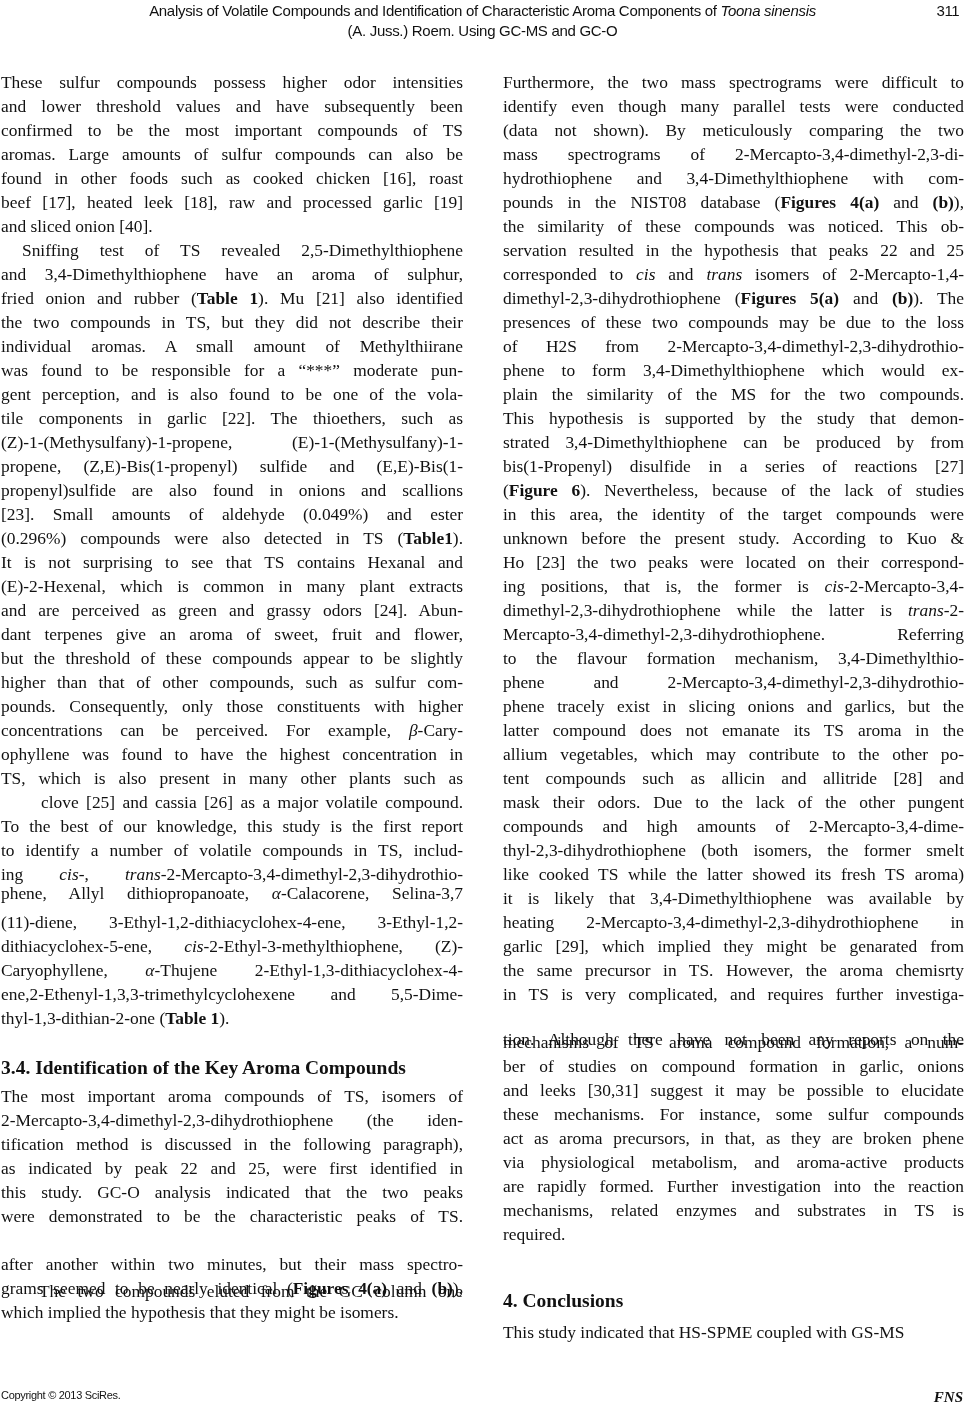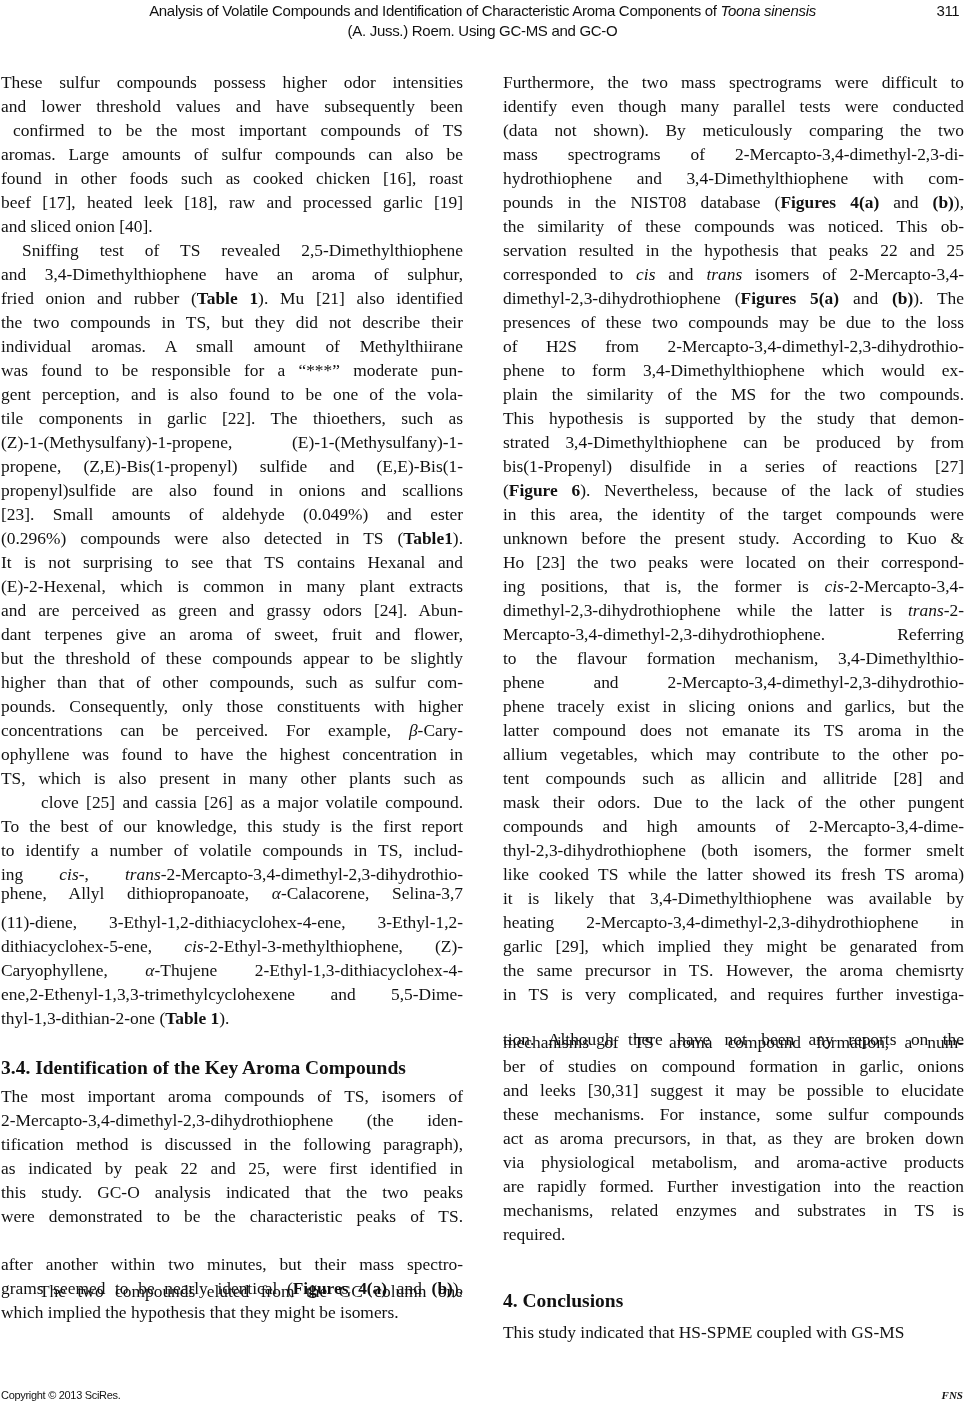--- a/index.html
+++ b/index.html
@@ -17,39 +17,39 @@
   .col-right { left: 503px; width: 461px; }
   .line { position: absolute; left: 0; right: 0; height: 24px; font-size: 17.4px;
           line-height: 24px; white-space: nowrap; text-align: justify;
           text-align-last: justify; }
   .line.last { text-align-last: left; }
   .line.indent { padding-left: 21px; }
   .heading { position: absolute; left: 0; font-weight: bold; font-size: 19.5px;
              line-height: 26px; white-space: nowrap; }
   .footer-left { position: absolute; left: 1px; top: 1389px; font-size: 11px;
                  font-family: "Liberation Sans", sans-serif; letter-spacing: -0.3px; }
-  .footer-right { position: absolute; right: 2px; top: 1389px; font-size: 11px;
+  .footer-right { position: absolute; right: 2px; top: 1389px; font-size: 15px;
                   font-weight: bold; font-style: italic; }
   b { font-weight: bold; }
   i { font-style: italic; }
 </style>
 </head>
 <body>
 
 <div>
   <div class="hdr hdr1"><span>Analysis of Volatile Compounds and Identification of Characteristic Aroma Components of </span><i>Toona sinensis</i></div>
   <div class="hdr hdr2">(A. Juss.) Roem. Using GC-MS and GC-O</div>
   <div class="pageno">311</div>
 </div>
 
 <div class="col col-left" id="colL">
   <div class="heading" style="top:985px">3.4. Identification of the Key Aroma Compounds</div>
 <div class="line" style="top: 0px;"><span>These sulfur compounds possess higher odor intensities</span></div>
     <div class="line" style="top: 24px;"><span>and lower threshold values and have subsequently been</span></div>
-    <div class="line" style="top: 48px; padding-left: 12px;"><span>confirmed to be the most important compounds of TS</span></div>
+    <div class="line" style="top: 48px;"><span>confirmed to be the most important compounds of TS</span></div>
     <div class="line" style="top: 72px;"><span>aromas. Large amounts of sulfur compounds can also be</span></div>
     <div class="line" style="top: 96px;"><span>found in other foods such as cooked chicken [16], roast</span></div>
     <div class="line" style="top: 120px;"><span>beef [17], heated leek [18], raw and processed garlic [19]</span></div>
     <div class="line last" style="top: 144px;"><span>and sliced onion [40].</span></div>
     <div class="line indent" style="top: 168px;"><span>Sniffing test of TS revealed 2,5-Dimethylthiophene</span></div>
     <div class="line" style="top: 192px;"><span>and 3,4-Dimethylthiophene have an aroma of sulphur,</span></div>
     <div class="line" style="top: 216px;"><span>fried onion and rubber (</span><b>Table 1</b><span>). Mu [21] also identified</span></div>
     <div class="line" style="top: 240px;"><span>the two compounds in TS, but they did not describe their</span></div>
     <div class="line" style="top: 264px;"><span>individual aromas. A small amount of Methylthiirane</span></div>
     <div class="line" style="top: 288px;"><span>was found to be responsible for a “***” moderate pun-</span></div>
@@ -95,21 +95,21 @@
 <div class="col col-right" id="colR">
   <div class="heading" style="top:1218px">4. Conclusions</div>
 <div class="line" style="top: 0px;"><span>Furthermore, the two mass spectrograms were difficult to</span></div>
     <div class="line" style="top: 24px;"><span>identify even though many parallel tests were conducted</span></div>
     <div class="line" style="top: 48px;"><span>(data not shown). By meticulously comparing the two</span></div>
     <div class="line" style="top: 72px;"><span>mass spectrograms of 2-Mercapto-3,4-dimethyl-2,3-di-</span></div>
     <div class="line" style="top: 96px;"><span>hydrothiophene and 3,4-Dimethylthiophene with com-</span></div>
     <div class="line" style="top: 120px;"><span>pounds in the NIST08 database (</span><b>Figures 4(a)</b><span> and </span><b>(b)</b><span>),</span></div>
     <div class="line" style="top: 144px;"><span>the similarity of these compounds was noticed. This ob-</span></div>
     <div class="line" style="top: 168px;"><span>servation resulted in the hypothesis that peaks 22 and 25</span></div>
-    <div class="line" style="top: 192px;"><span>corresponded to </span><i>cis</i><span> and </span><i>trans</i><span> isomers of 2-Mercapto-3,4-</span></div>
+    <div class="line" style="top: 192px;"><span>corresponded to </span><i>cis</i><span> and </span><i>trans</i><span> isomers of 2-Mercapto-1,4-</span></div>
     <div class="line" style="top: 216px;"><span>dimethyl-2,3-dihydrothiophene (</span><b>Figures 5(a)</b><span> and </span><b>(b)</b><span>). The</span></div>
     <div class="line" style="top: 240px;"><span>presences of these two compounds may be due to the loss</span></div>
     <div class="line" style="top: 264px;"><span>of H2S from 2-Mercapto-3,4-dimethyl-2,3-dihydrothio-</span></div>
     <div class="line" style="top: 288px;"><span>phene to form 3,4-Dimethylthiophene which would ex-</span></div>
     <div class="line" style="top: 312px;"><span>plain the similarity of the MS for the two compounds.</span></div>
     <div class="line" style="top: 336px;"><span>This hypothesis is supported by the study that demon-</span></div>
     <div class="line" style="top: 360px;"><span>strated 3,4-Dimethylthiophene can be produced by from</span></div>
     <div class="line" style="top: 384px;"><span>bis(1-Propenyl) disulfide in a series of reactions [27]</span></div>
     <div class="line" style="top: 408px;"><span>(</span><b>Figure 6</b><span>). Nevertheless, because of the lack of studies</span></div>
     <div class="line" style="top: 432px;"><span>in this area, the identity of the target compounds were</span></div>
@@ -131,21 +131,21 @@
     <div class="line" style="top: 816px;"><span>it is likely that 3,4-Dimethylthiophene was available by</span></div>
     <div class="line" style="top: 840px;"><span>heating 2-Mercapto-3,4-dimethyl-2,3-dihydrothiophene in</span></div>
     <div class="line" style="top: 864px;"><span>garlic [29], which implied they might be genarated from</span></div>
     <div class="line" style="top: 888px;"><span>the same precursor in TS. However, the aroma chemisrty</span></div>
     <div class="line" style="top: 912px;"><span>in TS is very complicated, and requires further investiga-</span></div>
     <div class="line" style="top: 936px; margin-top: 21px;"><span>tion. Although there have not been any reports on the</span></div>
     <div class="line" style="top: 960px;"><span>mechanisms of TS aroma compound formation, a num-</span></div>
     <div class="line" style="top: 984px;"><span>ber of studies on compound formation in garlic, onions</span></div>
     <div class="line" style="top: 1008px;"><span>and leeks [30,31] suggest it may be possible to elucidate</span></div>
     <div class="line" style="top: 1032px;"><span>these mechanisms. For instance, some sulfur compounds</span></div>
-    <div class="line" style="top: 1056px;"><span>act as aroma precursors, in that, as they are broken down</span></div>
+    <div class="line" style="top: 1056px;"><span>act as aroma precursors, in that, as they are broken phene</span></div>
     <div class="line" style="top: 1080px;"><span>via physiological metabolism, and aroma-active products</span></div>
     <div class="line" style="top: 1104px;"><span>are rapidly formed. Further investigation into the reaction</span></div>
     <div class="line" style="top: 1128px;"><span>mechanisms, related enzymes and substrates in TS is</span></div>
     <div class="line last" style="top: 1152px;"><span>required.</span></div>
     <div class="line last" style="top: 1250px;"><span>This study indicated that HS-SPME coupled with GS-MS</span></div>
   </div>
 
 <div>
   <div class="footer-left">Copyright © 2013 SciRes.</div>
   <div class="footer-right">FNS</div>

